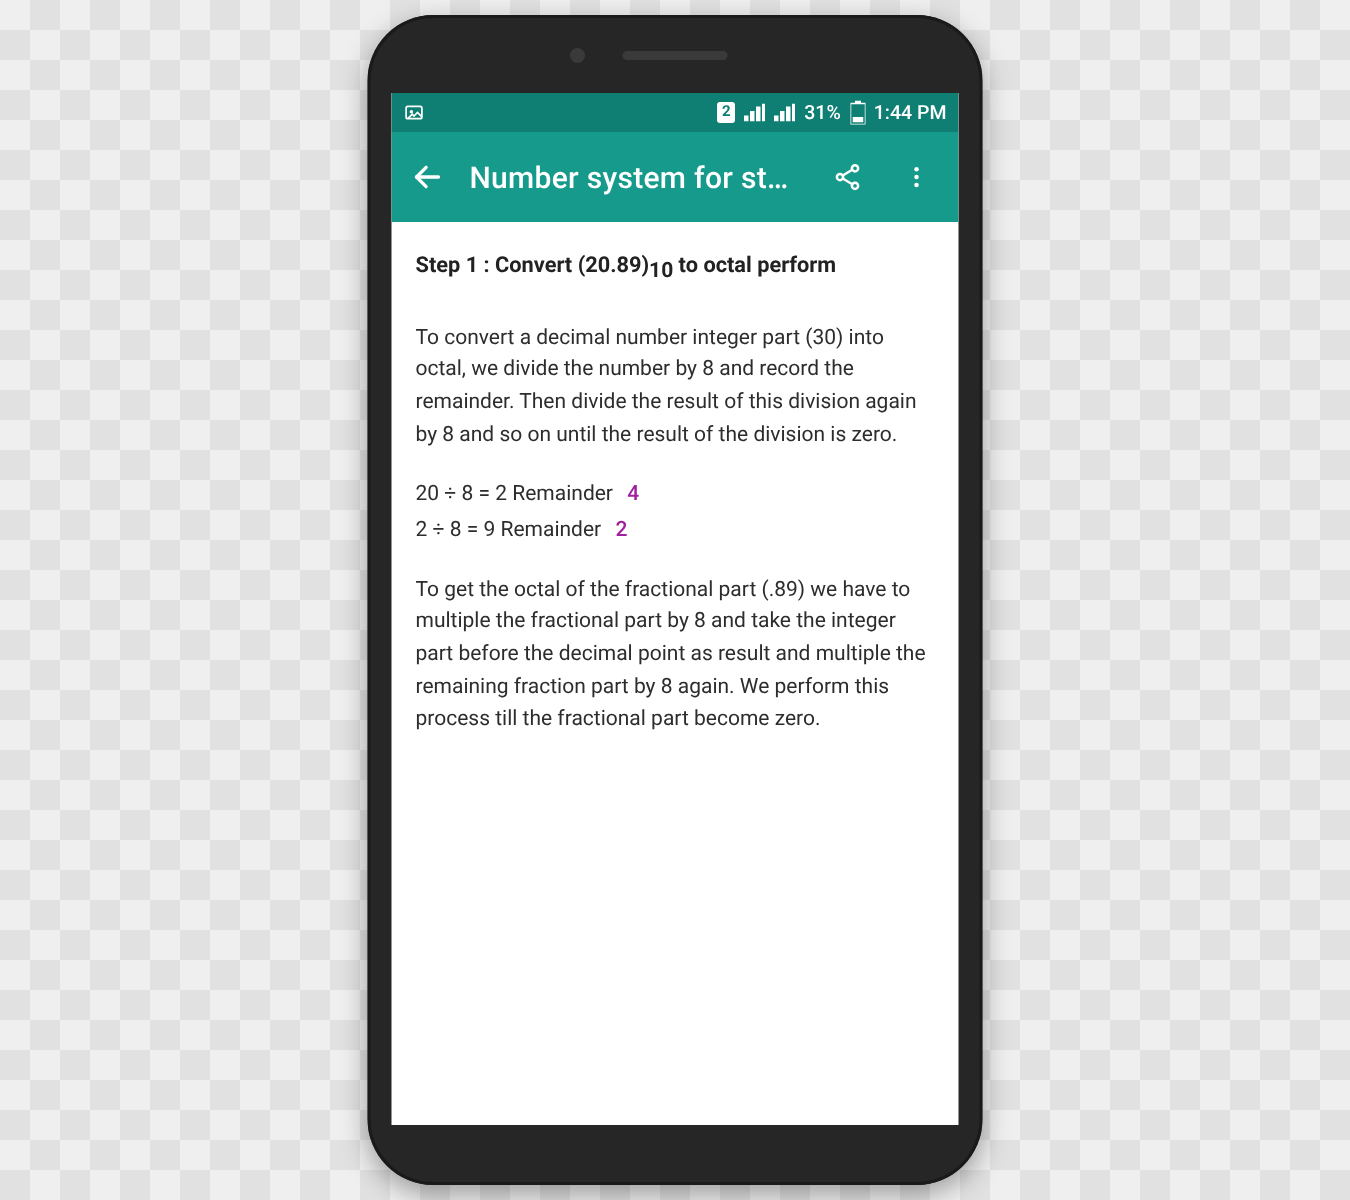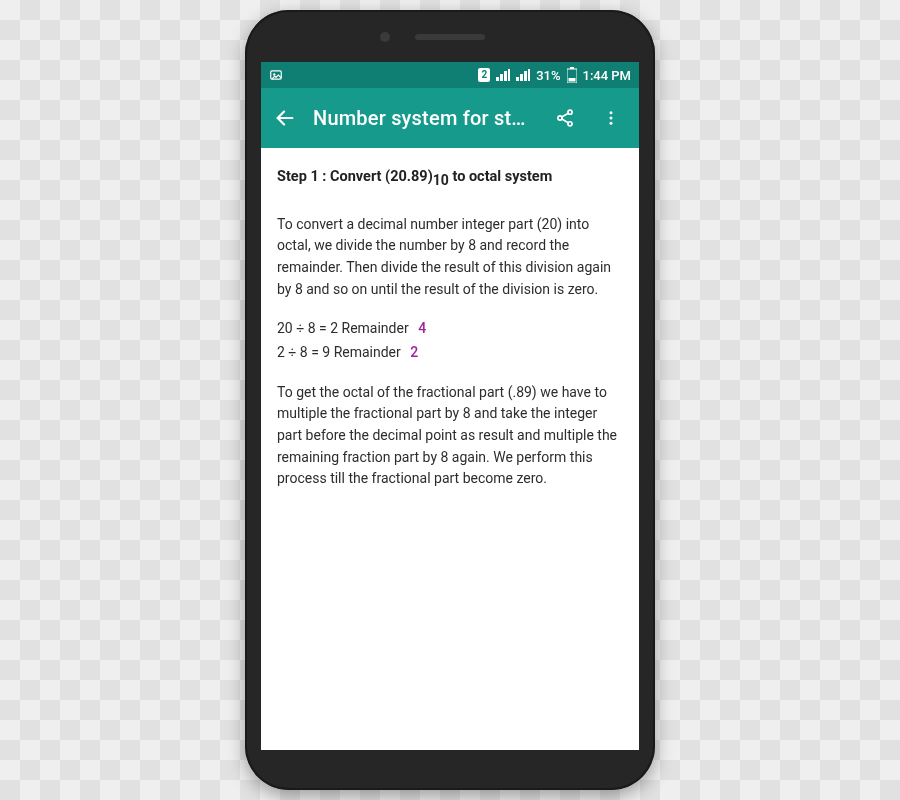--- a/index.html
+++ b/index.html
@@ -158,24 +158,24 @@
         <svg width="18" height="18" viewBox="0 0 24 24" fill="#fff">
             <circle cx="12" cy="5" r="2"></circle>
             <circle cx="12" cy="12" r="2"></circle>
             <circle cx="12" cy="19" r="2"></circle>
           </svg>
       </div>
     </div>
 
     <div class="content">
       <p class="step-title">
-        <span>Step 1 : Convert (20.89)</span><sub>10</sub><span> to octal system</span>
+        <span>Step 1 : Convert (20.89)</span><sub>10</sub><span> to octal perform</span>
       </p>
 
-      <p class="para">To convert a decimal number integer part (20) into octal, we divide the number by 8 and record the remainder. Then divide the result of this division again by 8 and so on until the result of the division is zero.</p>
+      <p class="para">To convert a decimal number integer part (30) into octal, we divide the number by 8 and record the remainder. Then divide the result of this division again by 8 and so on until the result of the division is zero.</p>
 
       <div class="calc-block">
         <div class="calc-line">
           <span>20 ÷ 8 = 2  Remainder</span>
           <span class="rem">4</span>
         </div>
         <div class="calc-line">
           <span>2 ÷ 8 = 9  Remainder</span>
           <span class="rem">2</span>
         </div>

